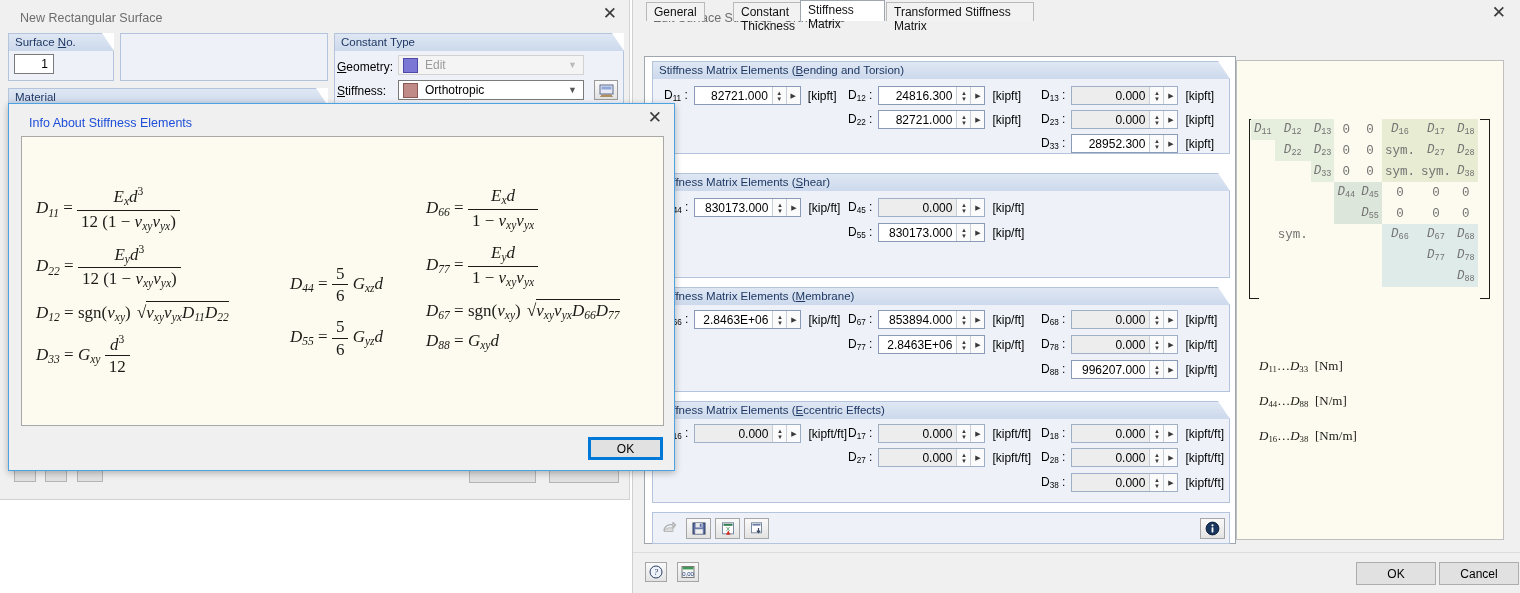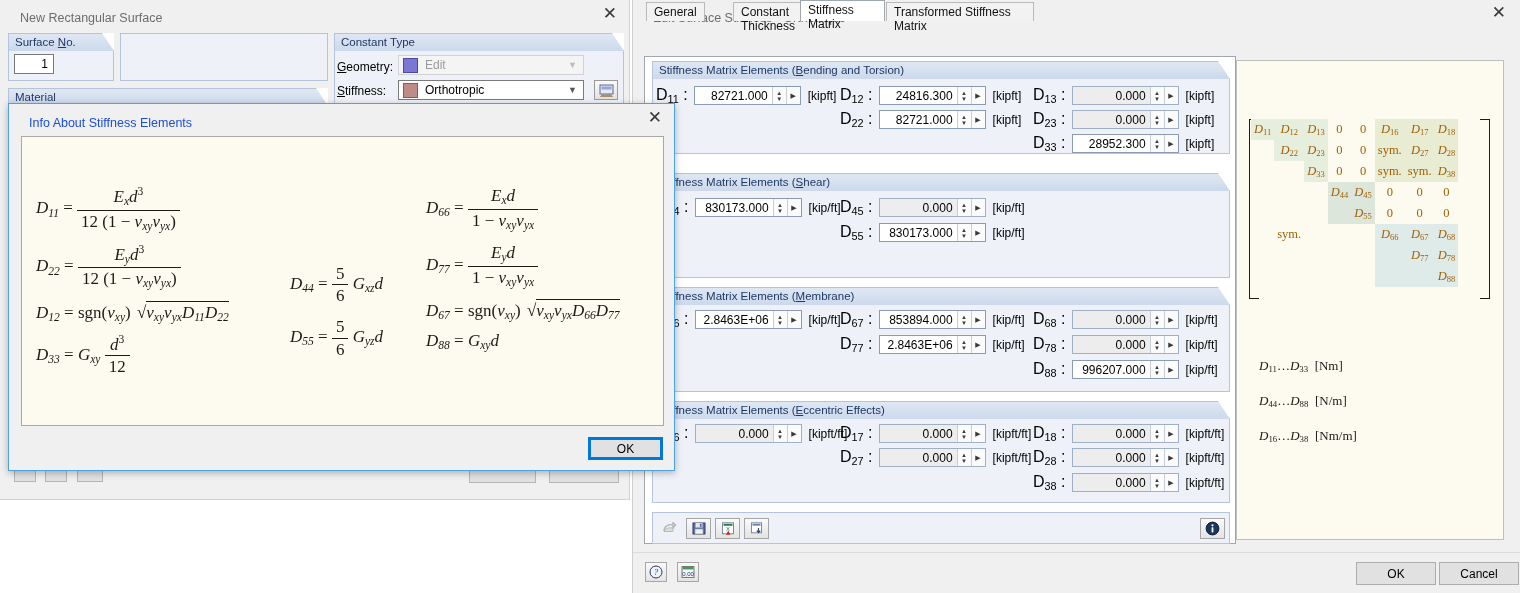--- a/index.html
+++ b/index.html
@@ -85,39 +85,39 @@
   #right-window .win-title{position:absolute;left:10px;top:5px;}
   #right-window .close-x{right:14px;top:4px;}
   .tab{position:absolute;top:2px;height:19px;background:#f2f2f2;
        border:1px solid #b9b9b9;border-bottom:none;box-sizing:border-box;
        font-size:12px;padding:2px 7px 0 7px;color:#111;}
   .tab.active{top:0;height:21px;background:#ffffff;border-color:#9fa6ad;z-index:3;}
 
   .panel{position:absolute;left:644px;top:56px;width:592px;height:488px;
          background:#fff;border:1px solid #9fa6ad;box-sizing:border-box;}
   .srow{position:absolute;display:flex;align-items:center;}
-  .dlabel{font-size:16px;width:auto;white-space:nowrap;}
+  .dlabel{font-size:12px;width:auto;white-space:nowrap;margin-left:8px;}
 
   .spin{display:inline-flex;align-items:stretch;height:19px;border:1px solid #8a9bb5;
         background:#fff;box-sizing:border-box;}
   .spin.ro{background:#ededed;border-color:#9fb0c6;}
   .spin .val{width:77px;text-align:right;font-size:12px;padding:2px 4px 0 0;
              background:transparent;box-sizing:border-box;}
   .spin .arrows{width:13px;border-left:1px solid #c8ced8;display:flex;flex-direction:column;
                 justify-content:center;align-items:center;background:#fbfbfb;}
   .spin .arrows i{font-style:normal;font-size:6px;line-height:6px;color:#3a3a3a;}
   .spin .more{width:13px;border-left:1px solid #c8ced8;display:flex;align-items:center;
               justify-content:center;background:#fbfbfb;font-size:7px;color:#3a3a3a;}
   .unit{font-size:12px;margin-left:7px;white-space:nowrap;}
 
   
   #preview{position:absolute;left:1236px;top:60px;width:268px;height:480px;
     background:#fdfbef;border:1px solid #bfbfbf;box-sizing:border-box;}
-  .mtx{position:absolute;left:14px;top:58px;font-family:Liberation Serif, serif;
-       font-size:12.5px;color:#a16207;}
+  .mtx{position:absolute;left:14px;top:58px;font-family:Liberation Mono, monospace;
+       font-size:12.5px;color:#737373;}
   .mtx table{border-collapse:collapse;}
   .mtx td{padding:2px 3px;text-align:center;white-space:nowrap;height:17px;}
   .brk{position:absolute;width:9px;border:1.3px solid #1b1b18;}
   .legend{position:absolute;left:22px;font-family:"Liberation Serif", serif;
           font-size:13px;color:#1b1b18;white-space:nowrap;}
 
   
   #mini-toolbar{position:absolute;left:652px;top:512px;width:578px;height:32px;
      background:#eef2f8;border:1px solid #b4c4dd;box-sizing:border-box;}
   .tbtn{position:absolute;top:5px;width:25px;height:21px;

